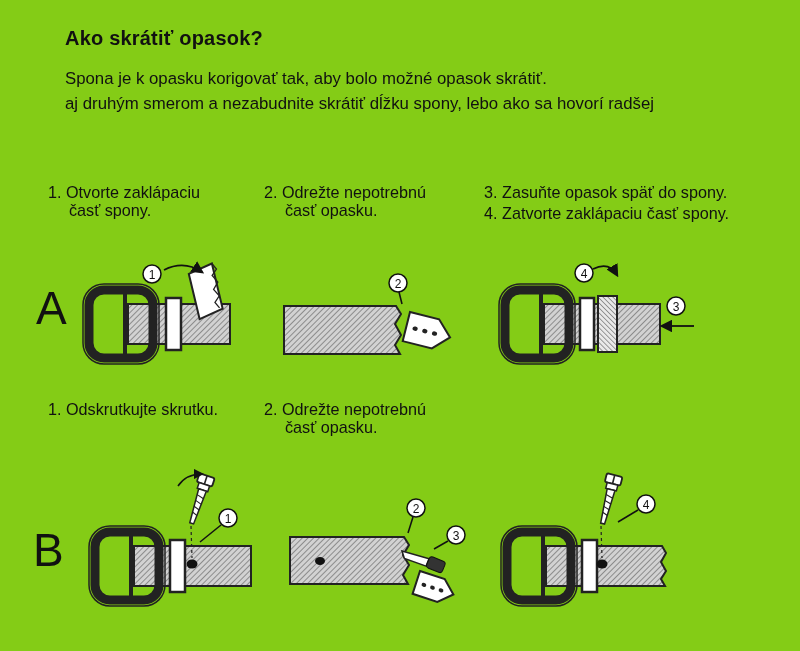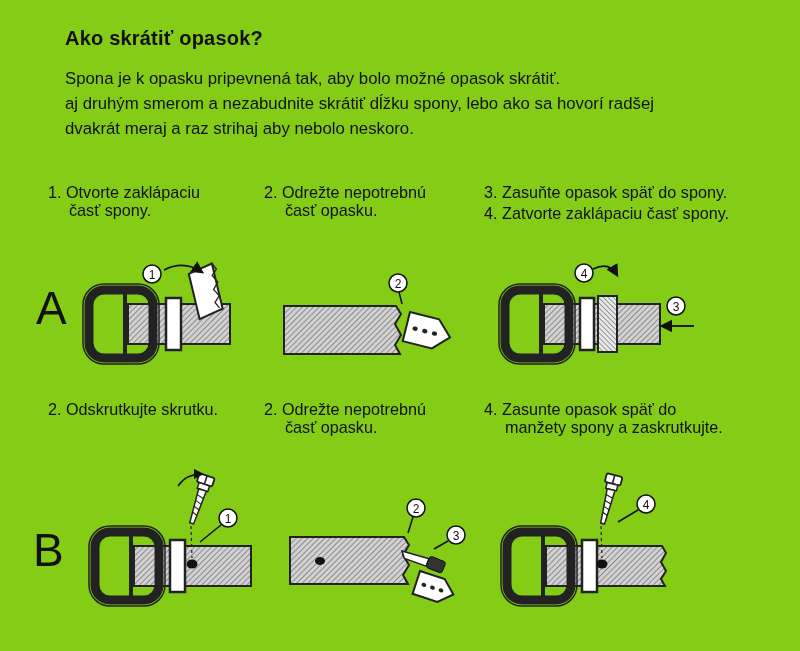--- a/index.html
+++ b/index.html
@@ -46,23 +46,22 @@
       <path d="M0,0 L10,5 L0,10 z" fill="#111"></path>
     </marker>
   </defs>
 </svg>
 
 <div class="page">
 
   <h1 class="title">Ako skrátiť opasok?</h1>
 
   <div class="intro">
-    <div>Spona je k opasku pripevnená tak, aby bolo možné opasok skrátiť.</div>
+    <div>Spona je k opasku korigovať tak, aby bolo možné opasok skrátiť.</div>
     <div>aj druhým smerom a nezabudnite skrátiť dĺžku spony, lebo ako sa hovorí radšej</div>
-    <div>dvakrát meraj a raz strihaj aby nebolo neskoro.</div>
   </div>
 
   <div class="col colA1">
     <p class="step">1. Otvorte zaklápaciu časť spony.</p>
   </div>
   <div class="col colA2">
     <p class="step">2. Odrežte nepotrebnú časť opasku.</p>
   </div>
   <div class="col colA34">
     <p class="step">3. Zasuňte opasok späť do spony.</p>
@@ -120,27 +119,24 @@
       <circle cx="88" cy="13" r="9" fill="#fff" stroke="#111" stroke-width="1.5"></circle>
       <text x="88" y="17.5" text-anchor="middle">4</text>
     </g>
     <g>
       <circle cx="180" cy="46" r="9" fill="#fff" stroke="#111" stroke-width="1.5"></circle>
       <text x="180" y="50.5" text-anchor="middle">3</text>
     </g>
   </svg>
 
   <div class="col colB1">
-    <p class="step">2. Odskrutkujte skrutku.</p>
+    <p class="step">1. Odskrutkujte skrutku.</p>
   </div>
   <div class="col colB23">
     <p class="step">2. Odrežte nepotrebnú časť opasku.</p>
-  </div>
-  <div class="col colB4">
-    <p class="step">4. Zasunte opasok späť do manžety spony a zaskrutkujte.</p>
   </div>
 
   <div class="letter letterB">B</div>
 
   <svg class="ill illB1" width="175" height="152" viewBox="0 0 175 152">
     <rect x="48" y="78" width="117" height="40" fill="url(#hatch)" stroke="#222" stroke-width="2"></rect>
     <rect x="84" y="72" width="15" height="52" fill="#fff" stroke="#222" stroke-width="2.5"></rect>
     <g>
       <rect x="3" y="58" width="76" height="80" rx="21" fill="none" stroke="#222" stroke-width="1.5"></rect>
       <rect x="9" y="64" width="64" height="68" rx="15" fill="none" stroke="#222" stroke-width="9"></rect>

